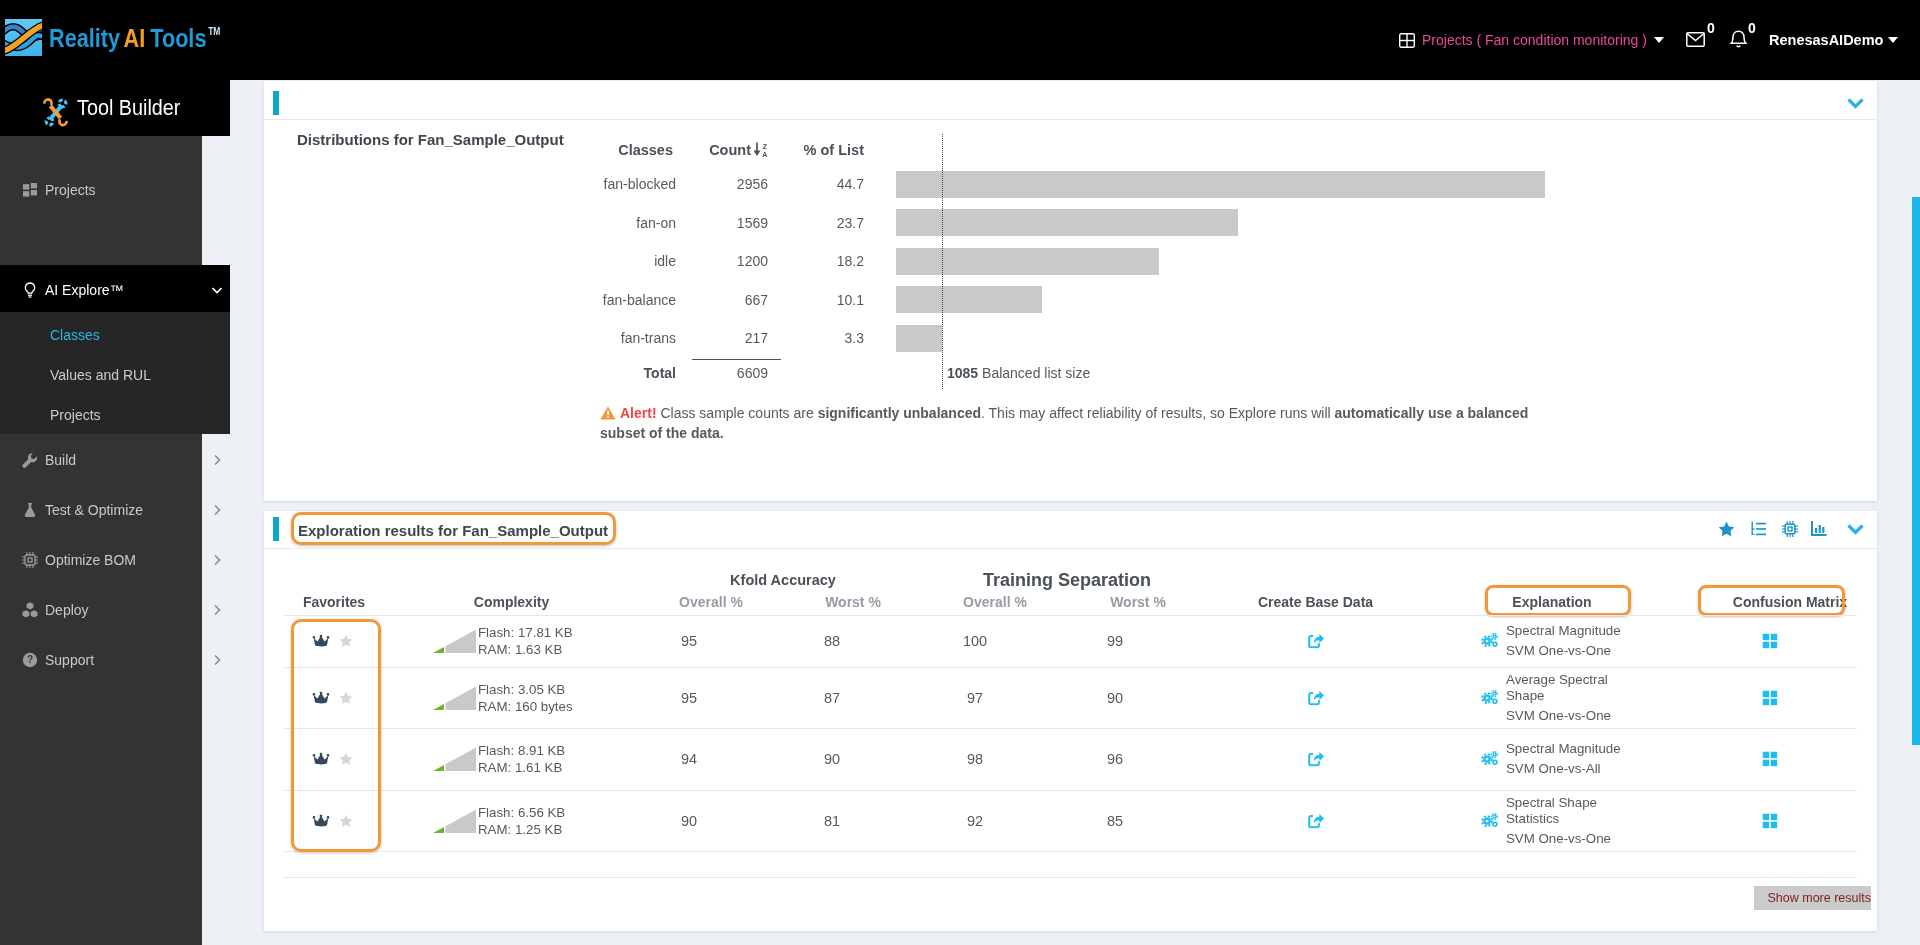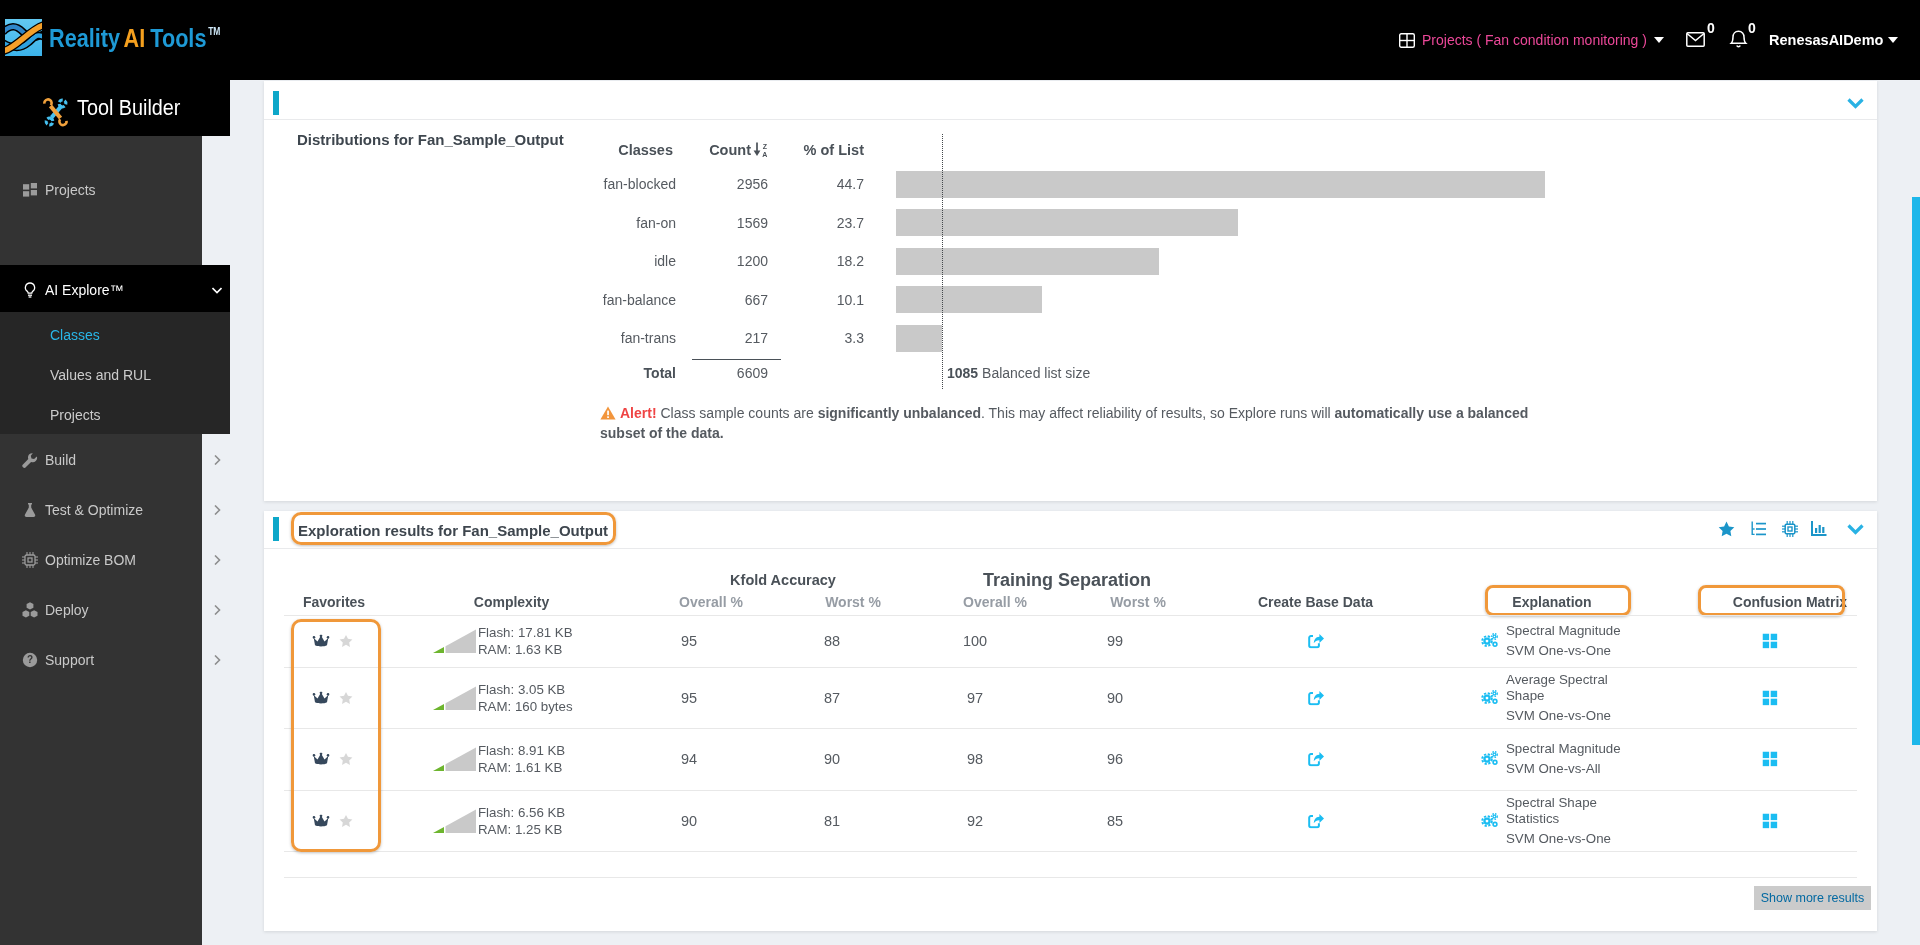--- a/index.html
+++ b/index.html
@@ -502,17 +502,17 @@
       <svg class="cc" style="left:1506px;" width="15" height="15" viewBox="0 0 15 15" fill="#1bbdf2">
           <rect x="0" y="0" width="6.6" height="6.6"></rect>
           <rect x="8.2" y="0" width="6.6" height="6.6"></rect>
           <rect x="0" y="8.2" width="6.6" height="6.6"></rect>
           <rect x="8.2" y="8.2" width="6.6" height="6.6"></rect>
         </svg>
     </div>
 
     <div class="obox" style="left:27px;top:108px;width:90px;height:233px;"></div>
 
-    <div class="abs" style="left:1490px;top:375px;width:117px;height:24px;background:#cbcbcb;color:#0369a1;font-size:12.5px;text-align:center;line-height:24px;">Show more results</div>
+    <div class="abs" style="left:1490px;top:375px;width:117px;height:24px;background:#cbcbcb;color:#7f1d1d;font-size:12.5px;text-align:right;line-height:24px;">Show more results</div>
   </div>
 </div>
 
 <div class="abs" style="left:1912px;top:197px;width:8px;height:548px;background:#1db7ea;z-index:9;"></div>
 
 </body></html>

